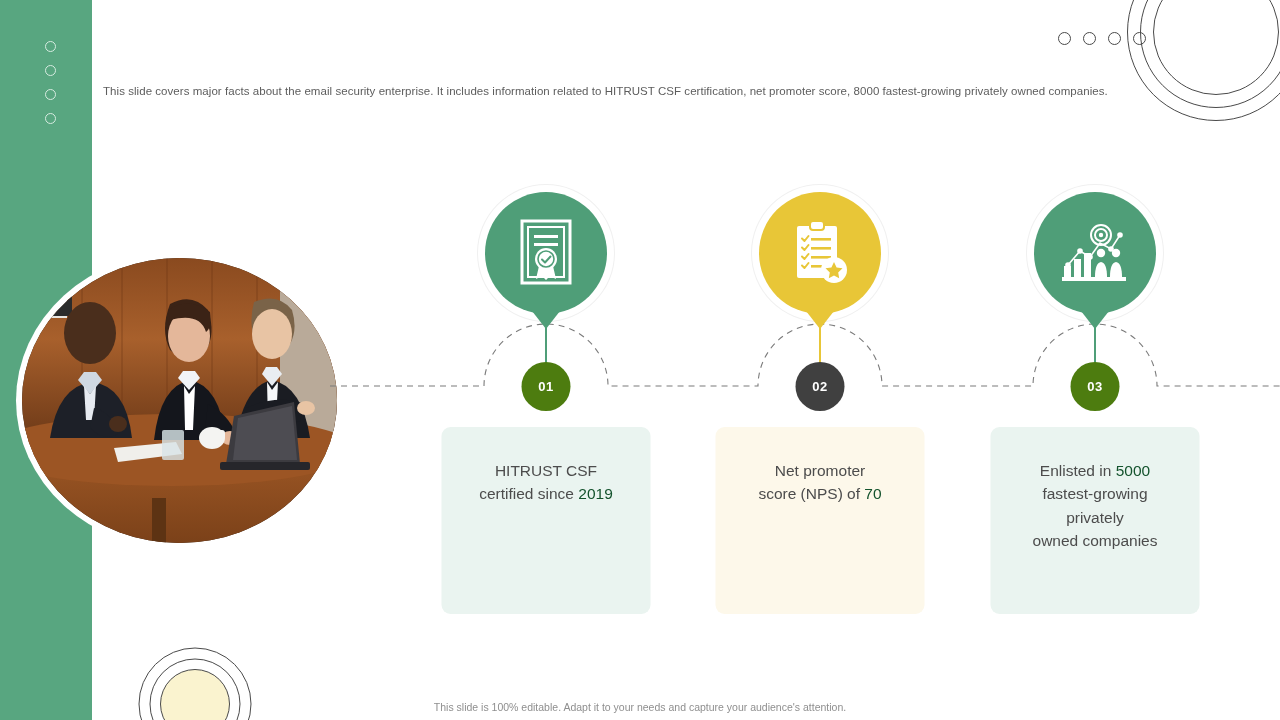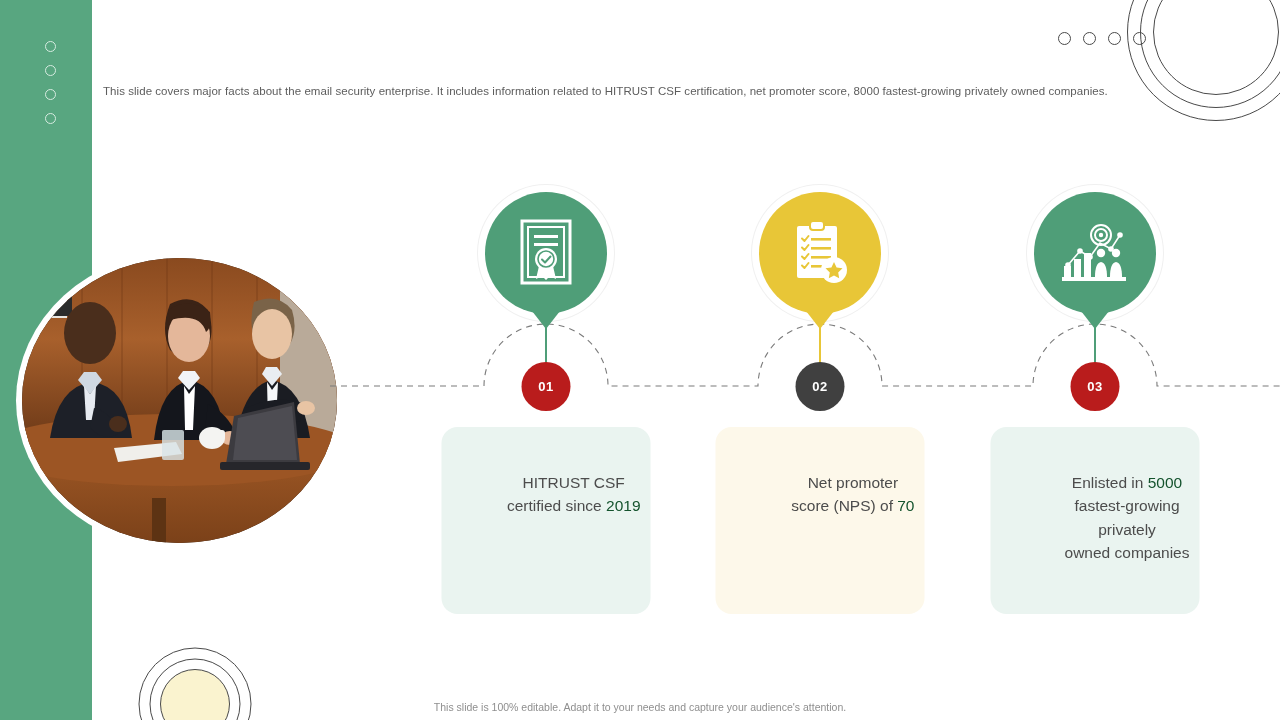--- a/index.html
+++ b/index.html
@@ -218,35 +218,35 @@
     height: 49px;
     border-radius: 50%;
     display: flex;
     align-items: center;
     justify-content: center;
     color: #ffffff;
     font-size: 13px;
     font-weight: bold;
     letter-spacing: 0.4px;
   }
-  .num-badge.green { background: #b91c1c; }
+  .num-badge.green { background: #4d7c0f; }
   .num-badge.yellow { background: #404040; }
 
   .fact-card {
     position: absolute;
     top: 427px;
     left: 50%;
     transform: translateX(-50%);
     width: 209px;
     height: 187px;
-    border-radius: 16px;
+    border-radius: 9px;
     display: flex;
     align-items: flex-start;
-    justify-content: flex-end;
-    padding-top: 44px;
+    justify-content: center;
+    padding-top: 32px;
     box-sizing: border-box;
   }
   .fact-card.mint { background: #eaf4f0; }
   .fact-card.cream { background: #fdf8ea; }
   .fact-text {
     font-size: 15.5px;
     line-height: 1.5;
     color: #4c4c4c;
     text-align: center;
     padding: 0 10px;

